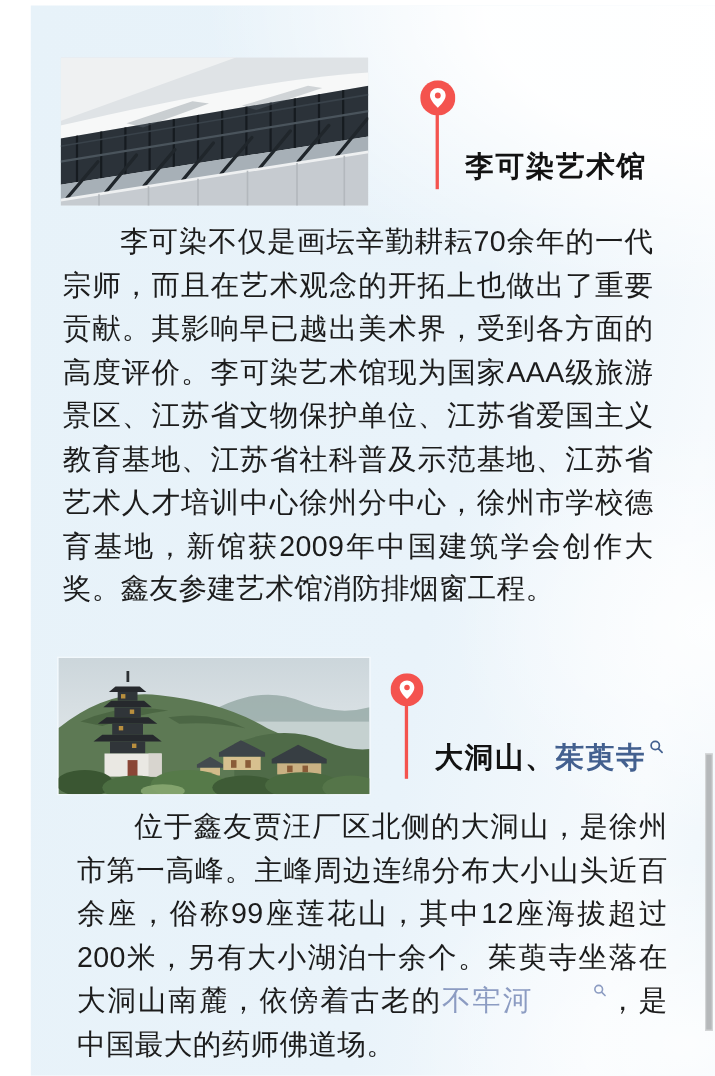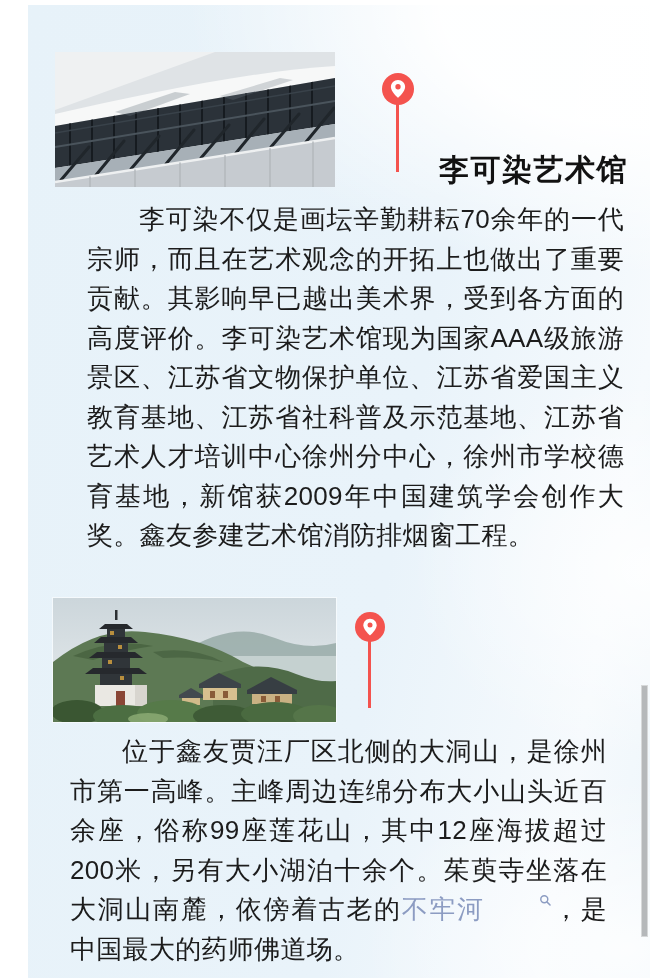--- a/index.html
+++ b/index.html
@@ -22,34 +22,34 @@
   .photo svg{display:block;width:100%;height:100%;}
   .photo1{left:55px;top:52px;width:280px;height:135px;}
   .photo2{left:53px;top:598px;width:283px;height:124px;outline:1px solid rgba(255,255,255,.55);}
   .pin{position:absolute;}
   .pin svg{display:block;}
   .pin-tail{position:absolute;background:var(--pin-red,#f4534e);width:3px;}
   .pin1-circle{left:382px;top:73px;width:32px;height:32px;}
   .pin1-tail{left:396px;top:104px;height:68px;}
   .pin2-tail{left:368px;top:641px;height:67px;}
   .title{
-    position:absolute;margin:16px;
-    font-size:30px;font-weight:700;color:#121212;
+    position:absolute;margin:0;
+    font-size:26px;font-weight:700;color:#121212;
     letter-spacing:1.5px;white-space:nowrap;
   }
   .title1{left:423px;top:134px;}
   .title2{left:395px;top:671px;}
   .title-link{color:var(--title-link-blue,#43608f);}
   .para{
     position:absolute;margin:0;
     width:537px;
     font-size:26px;line-height:39.5px;color:var(--text,#1c1c1c);
     text-align:justify;text-indent:2em;letter-spacing:.3px;
   }
-  .para1{left:57px;top:200px;margin-left:30px;}
+  .para1{left:57px;top:200px;}
   .para2{left:70px;top:732px;}
   .body-link{color:var(--body-link-blue,#8c9cc2);}
   .sup-icon{position:relative;top:-11px;display:inline-block;line-height:0;margin-left:2px;}
   .sup-icon svg{display:inline-block;}
   .scroll-thumb{
     position:absolute;right:2px;top:685px;width:7px;height:252px;
     background:var(--scrollbar,#b5b8ba);border:1px solid #d6d8d9;box-sizing:border-box;
   }
   .link{cursor:pointer;}
 </style>
@@ -180,20 +180,24 @@
 
   <div class="pin" style="position:absolute;left:355px;top:612px;">
     <svg width="30" height="30" viewBox="0 0 36 36">
       <circle cx="18" cy="18" r="18" fill="var(--pin-red,#f4534e)"></circle>
       <path d="M18 8c-4.4 0-8 3.4-8 7.8 0 5.4 8 12.2 8 12.2s8-6.8 8-12.2C26 11.4 22.4 8 18 8z" fill="#ffffff"></path>
       <circle cx="18" cy="15.5" r="3" fill="var(--pin-red,#f4534e)"></circle>
     </svg>
   </div>
   <div class="pin-tail pin2-tail"></div>
 
+  <h2 class="title title2"><span>大洞山、</span><span class="title-link link"><span>茱萸寺</span><span class="sup-icon"><svg width="14" height="14" viewBox="0 0 16 16" fill="none" stroke="currentColor" stroke-width="1.8" stroke-linecap="round">
+            <circle cx="6.5" cy="6.5" r="4.3"></circle>
+            <line x1="10" y1="10" x2="13.6" y2="13.6"></line>
+          </svg></span></span></h2>
 
   <p class="para para2"><span>位于鑫友贾汪厂区北侧的大洞山，是徐州市第一高峰。主峰周边连绵分布大小山头近百余座，俗称99座莲花山，其中12座海拔超过200米，另有大小湖泊十余个。茱萸寺坐落在大洞山南麓，依傍着古老的</span><span class="body-link link"><span>不牢河</span><span class="sup-icon"><svg width="13" height="13" viewBox="0 0 16 16" fill="none" stroke="currentColor" stroke-width="1.8" stroke-linecap="round">
             <circle cx="6.5" cy="6.5" r="4.3"></circle>
             <line x1="10" y1="10" x2="13.6" y2="13.6"></line>
           </svg></span></span><span>，是中国最大的药师佛道场。</span></p>
 
   <div class="scroll-thumb"></div>
 </div>
 
 </body></html>

